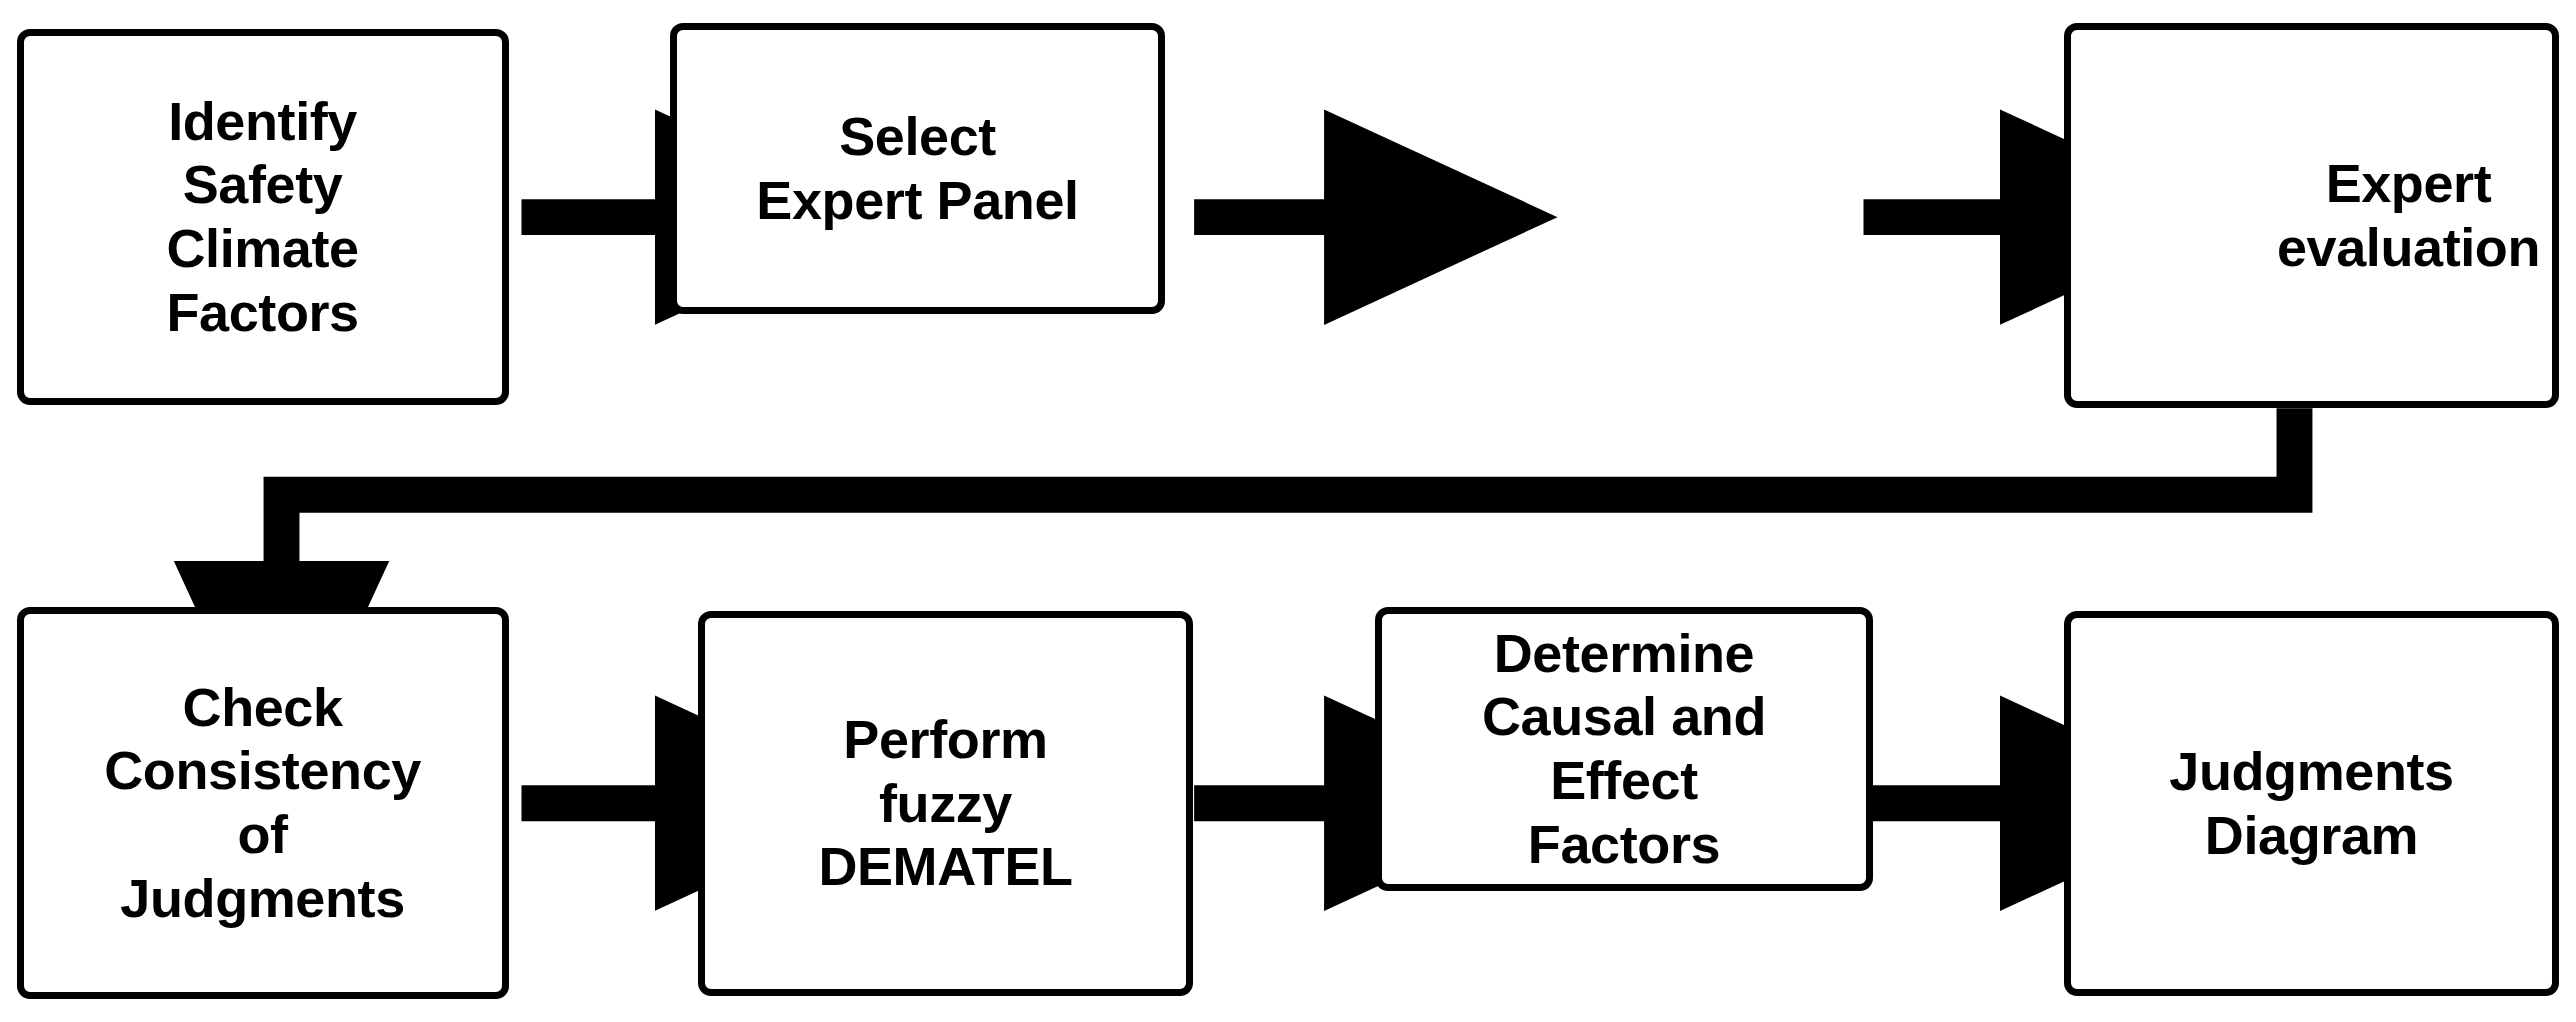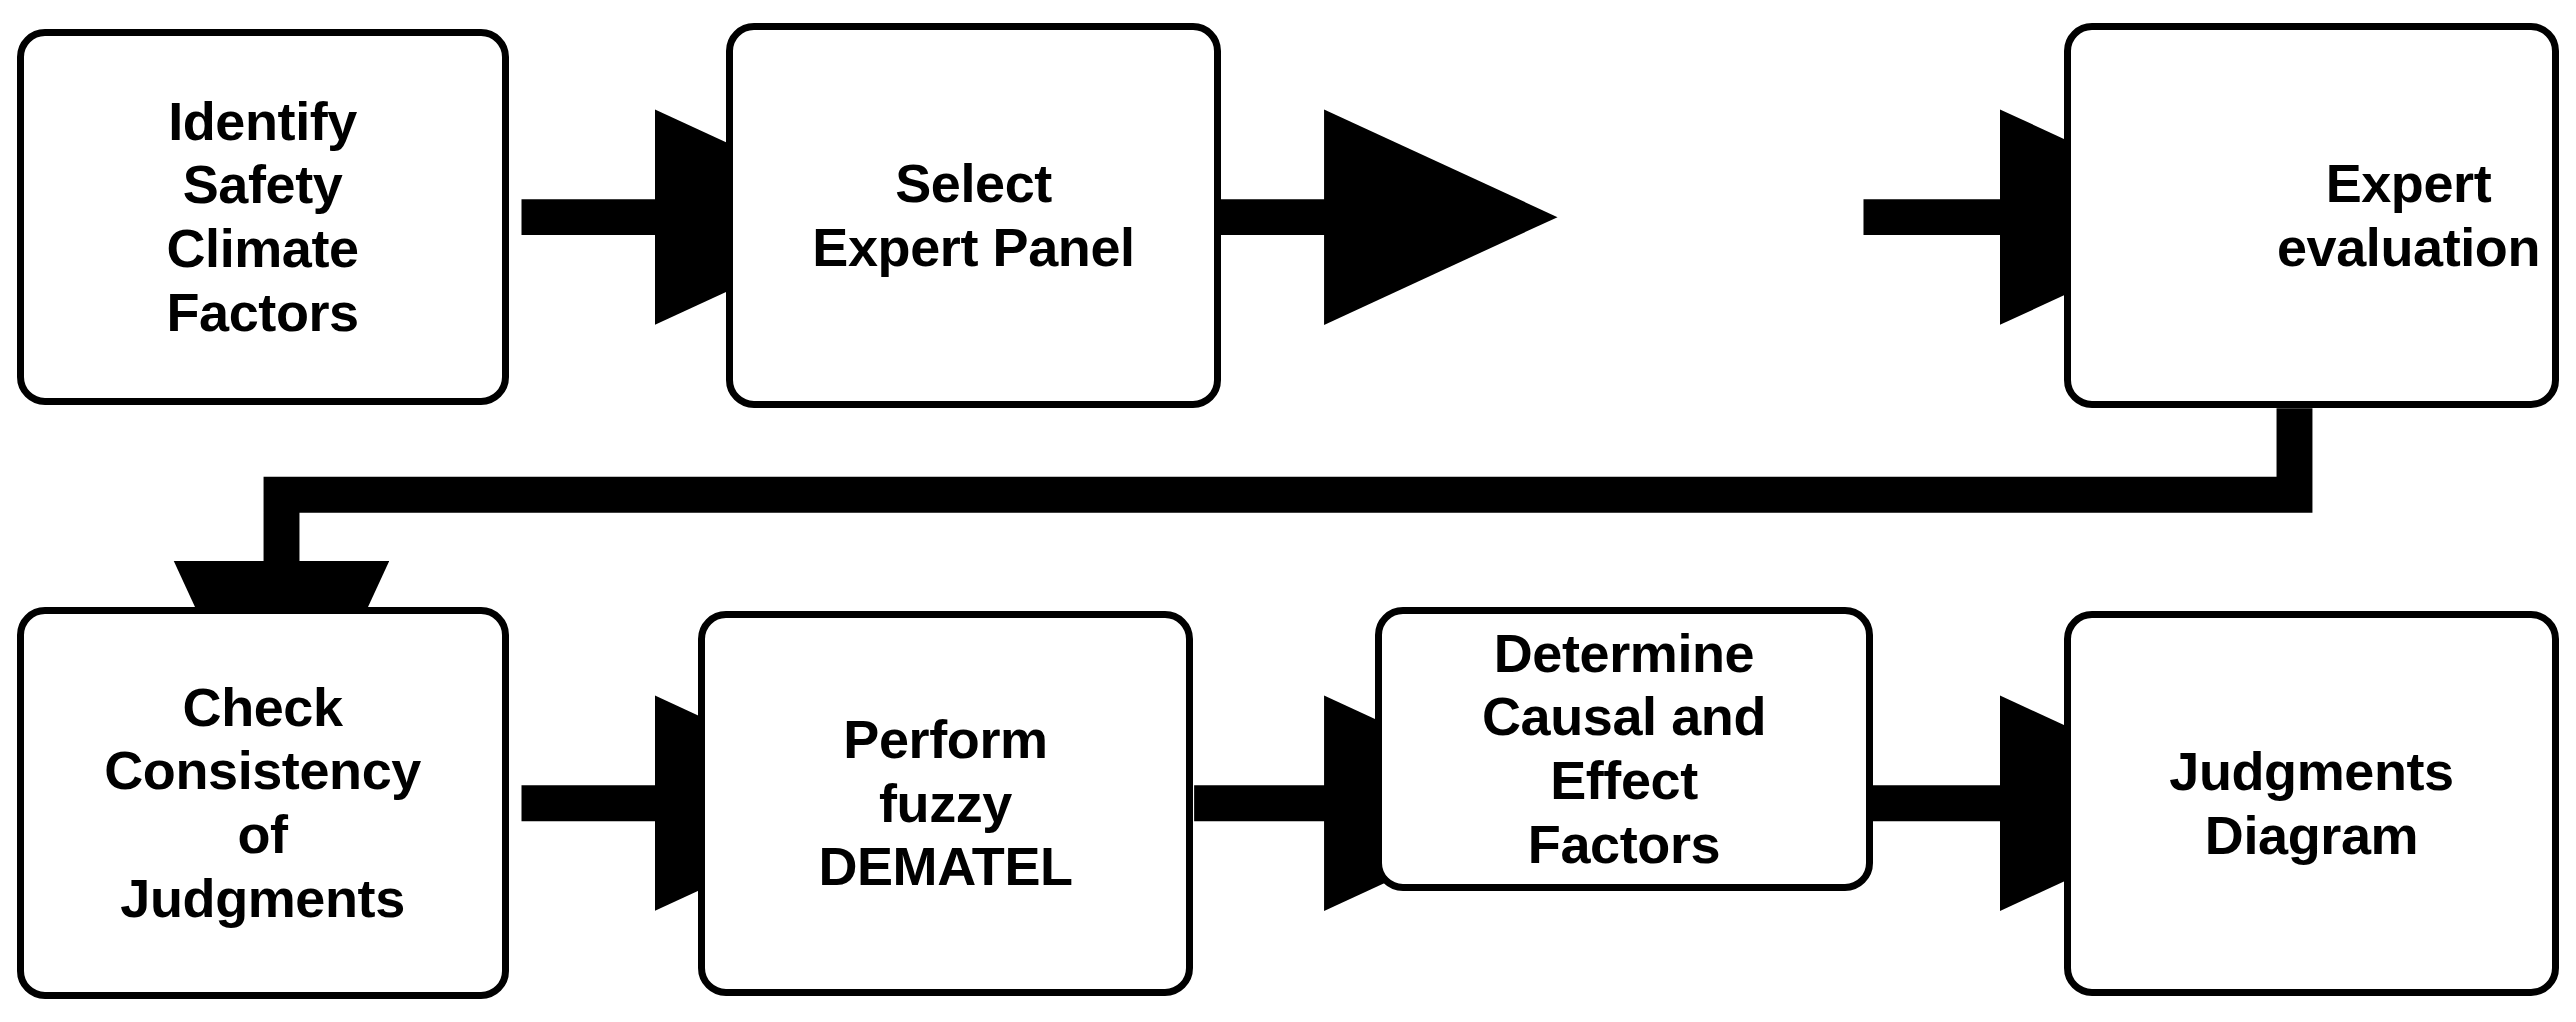--- a/index.html
+++ b/index.html
@@ -25,21 +25,21 @@
     left: 0;
     width: 2576px;
     height: 1022px;
     display: block;
   }
   .node-box {
     position: absolute;
     box-sizing: border-box;
     background: #ffffff;
     border: 7.8px solid #000000;
-    border-radius: 28px;
+    border-radius: 13px;
     display: flex;
     align-items: center;
     justify-content: center;
     text-align: center;
   }
   .node-label {
     font-family: "Liberation Sans", sans-serif;
     font-weight: bold;
     font-size: 54px;
     line-height: 1.18;
@@ -79,21 +79,21 @@
     <line x1="1128" y1="492" x2="1216" y2="492" stroke="#000000" stroke-width="22" marker-end="url(#arrowhead-right)"></line>
   </svg>
 
   <div class="node-box" style="left: 16.6px; top: 29px; width: 492px; height: 376px;">
     <span class="node-label">Identify
 Safety
 Climate
 Factors</span>
   </div>
 
-  <div class="node-box" style="left: 726px; top: 23px; width: 495px; height: 385px;">
+  <div class="node-box" style="left: 670px; top: 23px; width: 495px; height: 291px;">
     <span class="node-label">Select
 Expert Panel</span>
   </div>
 
 
   <div class="node-box" style="left: 2064px; top: 23px; width: 495px; height: 385px; justify-content: flex-end;">
     <span class="node-label">Expert
 evaluation</span>
   </div>
 

